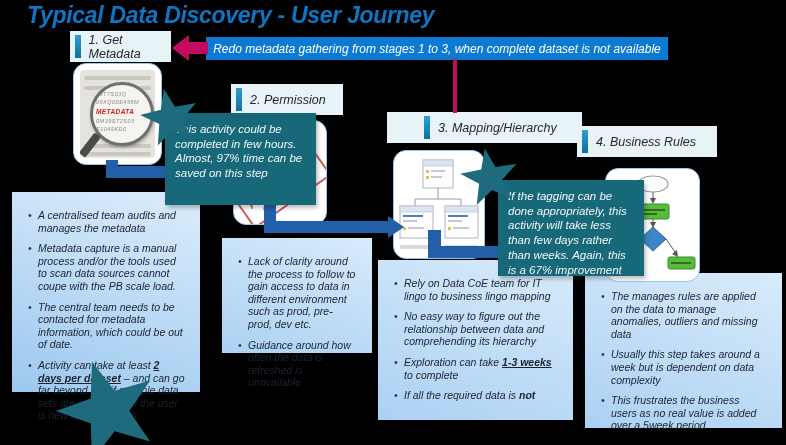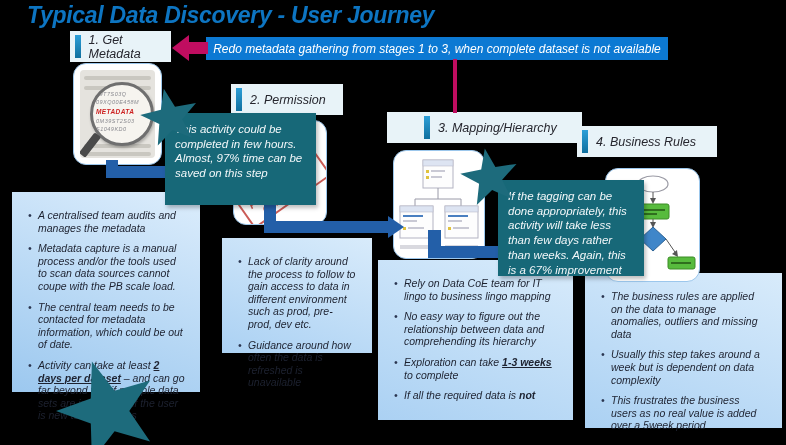--- a/index.html
+++ b/index.html
@@ -191,21 +191,21 @@
   <div class="bul-box g2" style="left:378px;top:260px;width:195px;height:160px;">
     <ul>
         <li><span>Rely on Data CoE team for IT lingo to business lingo mapping</span></li>
         <li><span>No easy way to figure out the relationship between data and comprehending its hierarchy</span></li>
         <li><span>Exploration can take </span><span class="b u">1-3 weeks</span><span> to complete</span></li>
         <li><span>If all the required data is </span><span class="b">not</span></li>
       </ul>
   </div>
   <div class="bul-box g2" style="left:585px;top:273px;width:197px;height:155px;">
     <ul>
-        <li><span>The business rules are applied on the data to manage anomalies, outliers and missing data</span></li>
+        <li><span>The manages rules are applied on the data to manage anomalies, outliers and missing data</span></li>
         <li><span>Usually this step takes around a week but is dependent on data complexity</span></li>
         <li><span>This frustrates the business users as no real value is added over a 5week period</span></li>
       </ul>
   </div>
 
   <div class="callout" style="left:165px;top:113px;width:131px;height:74px;">This activity could be completed in few hours. Almost, 97% time can be saved on this step</div>
   <div class="callout" style="left:498px;top:180px;width:126px;height:78px;">If the tagging can be done appropriately, this activity will take less than few days rather than weeks. Again, this is a 67% improvement</div>
 
   <svg class="star" style="left:138px;top:86px;" width="64" height="64">
     <polygon points="25.8,2.7 37.0,20.8 58.0,17.0 44.2,33.3 54.3,52.1 34.6,44.0 19.8,59.4 21.3,38.1 2.2,28.9 22.9,23.8"></polygon>

